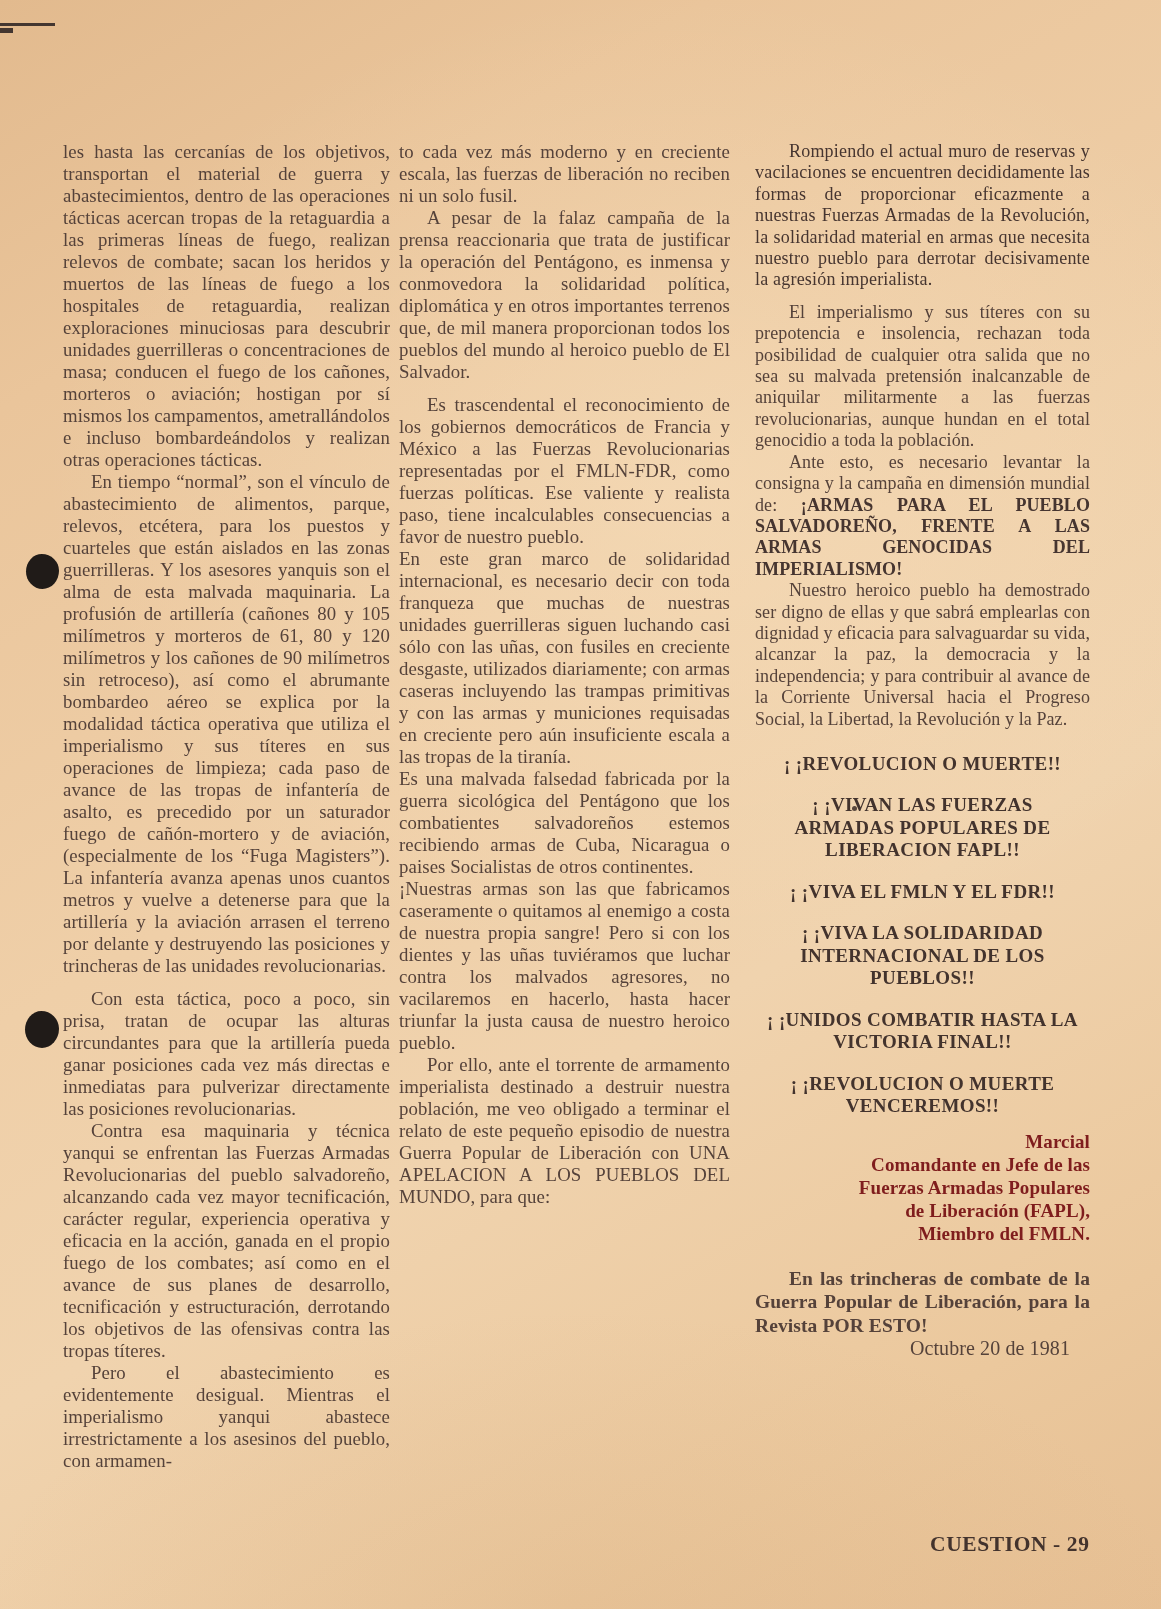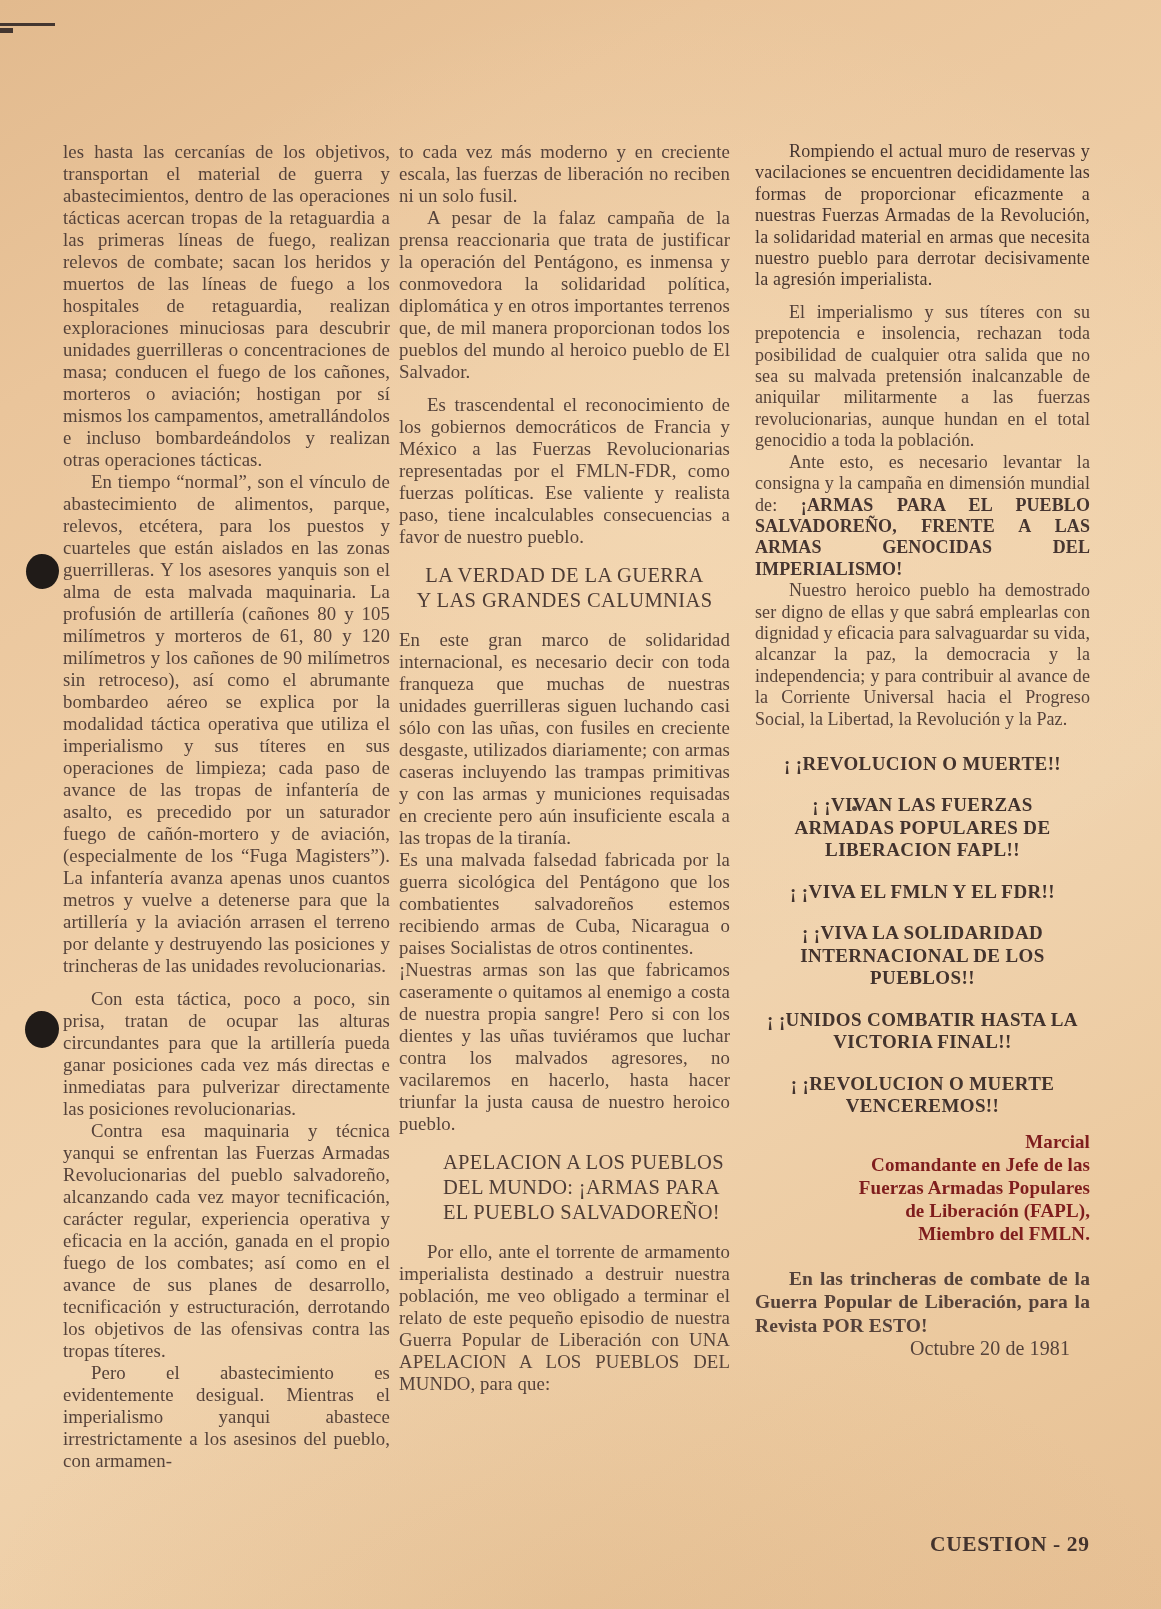--- a/index.html
+++ b/index.html
@@ -121,32 +121,23 @@
   <p>En tiempo “normal”, son el vínculo de abastecimiento de alimentos, parque, relevos, etcétera, para los puestos y cuarteles que están aislados en las zonas guerrilleras. Y los asesores yanquis son el alma de esta malvada maquinaria. La profusión de artillería (cañones 80 y 105 milímetros y morteros de 61, 80 y 120 milímetros y los cañones de 90 milímetros sin retroceso), así como el abrumante bombardeo aéreo se explica por la modalidad táctica operativa que utiliza el imperialismo y sus títeres en sus operaciones de limpieza; cada paso de avance de las tropas de infantería de asalto, es precedido por un saturador fuego de cañón-mortero y de aviación, (especialmente de los “Fuga Magisters”). La infantería avanza apenas unos cuantos metros y vuelve a detenerse para que la artillería y la aviación arrasen el terreno por delante y destruyendo las posiciones y trincheras de las unidades revolucionarias.</p>
   <p class="gap-top">Con esta táctica, poco a poco, sin prisa, tratan de ocupar las alturas circundantes para que la artillería pueda ganar posiciones cada vez más directas e inmediatas para pulverizar directamente las posiciones revolucionarias.</p>
   <p>Contra esa maquinaria y técnica yanqui se enfrentan las Fuerzas Armadas Revolucionarias del pueblo salvadoreño, alcanzando cada vez mayor tecnificación, carácter regular, experiencia operativa y eficacia en la acción, ganada en el propio fuego de los combates; así como en el avance de sus planes de desarrollo, tecnificación y estructuración, derrotando los objetivos de las ofensivas contra las tropas títeres.</p>
   <p>Pero el abastecimiento es evidentemente desigual. Mientras el imperialismo yanqui abastece irrestrictamente a los asesinos del pueblo, con armamen-</p>
 </div>
 
 <div class="col" id="col2">
   <p class="first">to cada vez más moderno y en creciente escala, las fuerzas de liberación no reciben ni un solo fusil.</p>
   <p>A pesar de la falaz campaña de la prensa reaccionaria que trata de justificar la operación del Pentágono, es inmensa y conmovedora la solidaridad política, diplomática y en otros importantes terrenos que, de mil manera proporcionan todos los pueblos del mundo al heroico pueblo de El Salvador.</p>
   <p class="gap-top">Es trascendental el reconocimiento de los gobiernos democráticos de Francia y México a las Fuerzas Revolucionarias representadas por el FMLN-FDR, como fuerzas políticas. Ese valiente y realista paso, tiene incalculables consecuencias a favor de nuestro pueblo.</p>
-  <div class="subhead-center">
-    <div>LA VERDAD DE LA GUERRA</div>
-    <div>Y LAS GRANDES CALUMNIAS</div>
-  </div>
   <p class="first">En este gran marco de solidaridad internacional, es necesario decir con toda franqueza que muchas de nuestras unidades guerrilleras siguen luchando casi sólo con las uñas, con fusiles en creciente desgaste, utilizados diariamente; con armas caseras incluyendo las trampas primitivas y con las armas y municiones requisadas en creciente pero aún insuficiente escala a las tropas de la tiranía.</p>
   <p class="first">Es una malvada falsedad fabricada por la guerra sicológica del Pentágono que los combatientes salvadoreños estemos recibiendo armas de Cuba, Nicaragua o paises Socialistas de otros continentes.</p>
   <p class="first">¡Nuestras armas son las que fabricamos caseramente o quitamos al enemigo a costa de nuestra propia sangre! Pero si con los dientes y las uñas tuviéramos que luchar contra los malvados agresores, no vacilaremos en hacerlo, hasta hacer triunfar la justa causa de nuestro heroico pueblo.</p>
-  <div class="subhead-left">
-    <div>APELACION A LOS PUEBLOS</div>
-    <div>DEL MUNDO: ¡ARMAS PARA</div>
-    <div>EL PUEBLO SALVADOREÑO!</div>
-  </div>
   <p>Por ello, ante el torrente de armamento imperialista destinado a destruir nuestra población, me veo obligado a terminar el relato de este pequeño episodio de nuestra Guerra Popular de Liberación con UNA APELACION A LOS PUEBLOS DEL MUNDO, para que:</p>
 </div>
 
 <div class="col" id="col3">
   <p class="first bold-lead">Rompiendo el actual muro de reservas y vacilaciones se encuentren decididamente las formas de proporcionar eficazmente a nuestras Fuerzas Armadas de la Revolución, la solidaridad material en armas que necesita nuestro pueblo para derrotar decisivamente la agresión imperialista.</p>
   <p class="gap-top">El imperialismo y sus títeres con su prepotencia e insolencia, rechazan toda posibilidad de cualquier otra salida que no sea su malvada pretensión inalcanzable de aniquilar militarmente a las fuerzas revolucionarias, aunque hundan en el total genocidio a toda la población.</p>
   <p><span>Ante esto, es necesario levantar la consigna y la campaña en dimensión mundial de: </span><span class="inline-caps-bold">¡ARMAS PARA EL PUEBLO SALVADOREÑO, FRENTE A LAS ARMAS GENOCIDAS DEL IMPERIALISMO!</span></p>
   <p>Nuestro heroico pueblo ha demostrado ser digno de ellas y que sabrá emplearlas con dignidad y eficacia para salvaguardar su vida, alcanzar la paz, la democracia y la independencia; y para contribuir al avance de la Corriente Universal hacia el Progreso Social, la Libertad, la Revolución y la Paz.</p>
 
   <div class="slogan first-slogan">¡ ¡REVOLUCION O MUERTE!!</div>

